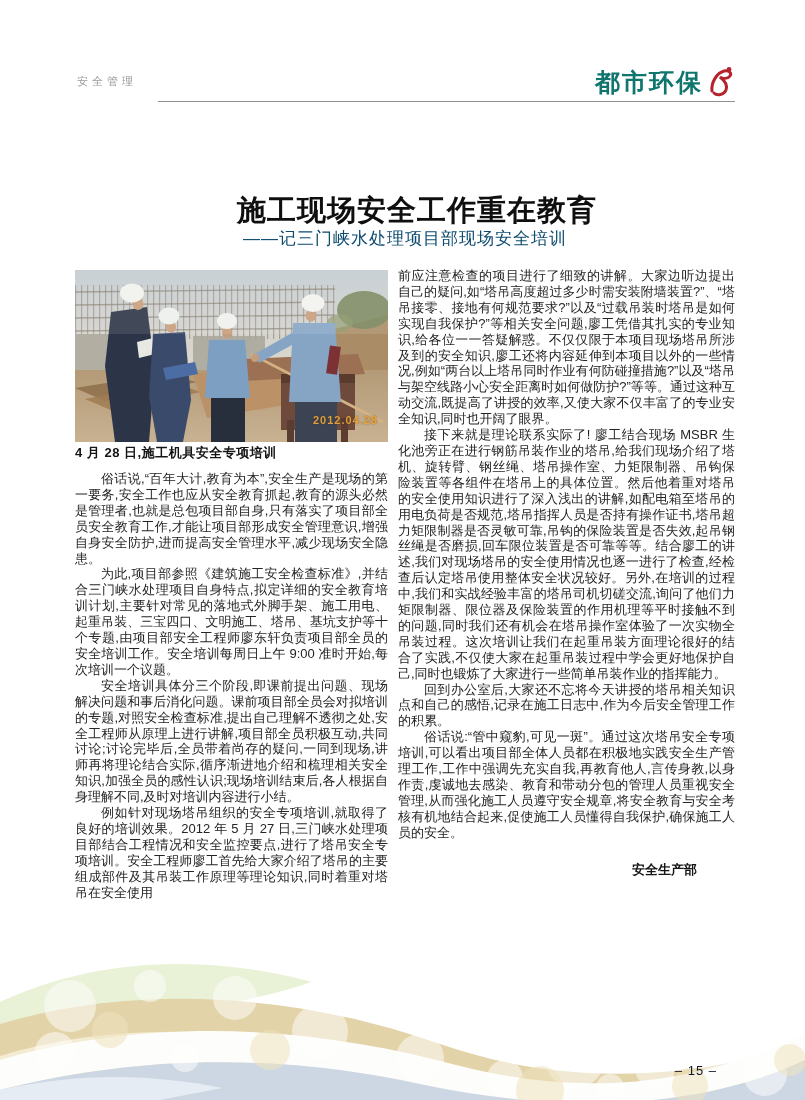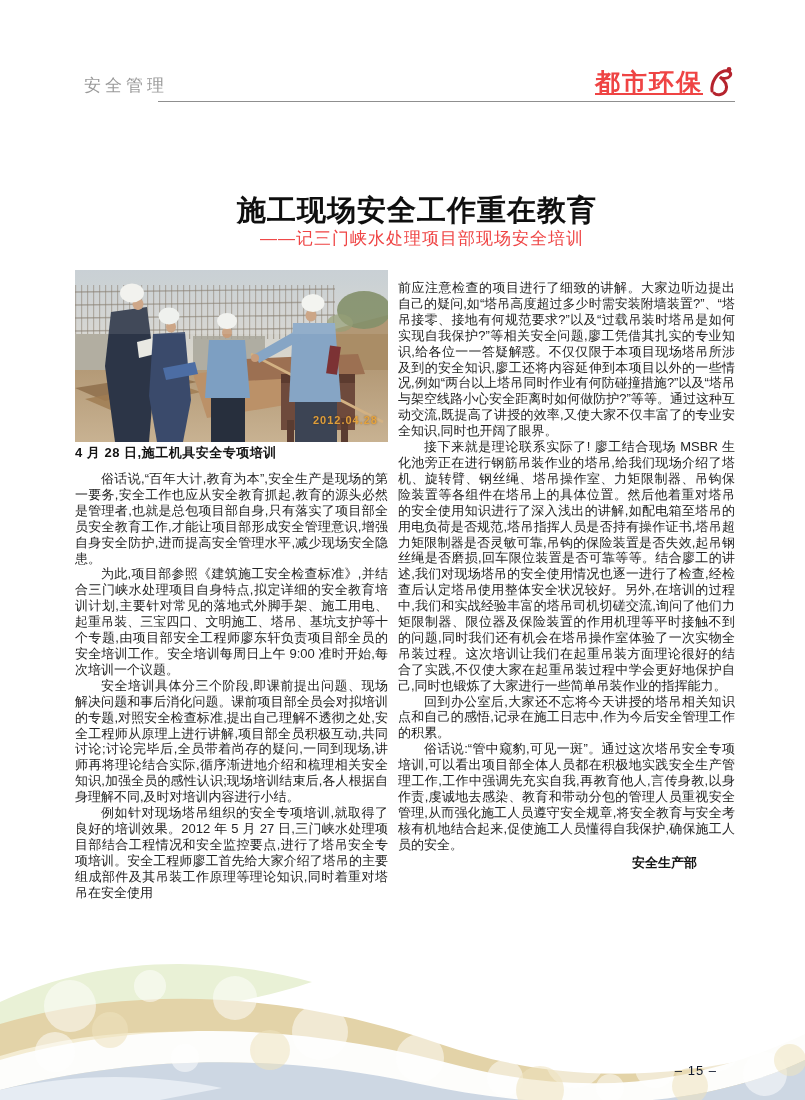--- a/index.html
+++ b/index.html
@@ -4,46 +4,45 @@
 <style>
   html,body { margin:0; padding:0; background:#ffffff; }
   .page {
     position:relative; width:805px; height:1100px; margin:0 auto;
     background:#ffffff; overflow:hidden;
     font-family:"Liberation Sans","DejaVu Sans",sans-serif;
     color:#262626;
   }
   
   .hdr-section {
-    position:absolute; left:84px; top:74px;
-    font-size:17px; letter-spacing:4px; color:#9a9a9a;
+    position:absolute; left:77px; top:74px;
+    font-size:11px; letter-spacing:4px; color:#9a9a9a;
   }
   .hdr-brand {
     position:absolute; right:70px; top:66px;
     display:flex; align-items:flex-start; gap:2px;
   }
   .hdr-brand-text {
-    font-size:25px; font-weight:bold; color:#ef4444; letter-spacing:2px;
+    font-size:25px; font-weight:bold; color:#0f766e; letter-spacing:2px;
     font-family:"Liberation Sans","DejaVu Sans",sans-serif;
-    text-decoration:underline;
   }
   .hdr-rule {
     position:absolute; left:158px; right:70px; top:101px;
     height:1px; background:#8f8f8f;
   }
   
   .art-title {
     position:absolute; left:75px; width:660px; top:179px;
     text-align:center; font-family:"Liberation Serif","DejaVu Serif",serif;
     font-weight:900; font-size:29px; color:#0f0f0f; letter-spacing:1px;
     margin:12px;
   }
   .art-subtitle {
-    position:absolute; left:92px; width:660px; top:227px;
-    text-align:center; font-size:17px; color:#ef4444; letter-spacing:1px;
+    position:absolute; left:75px; width:660px; top:227px;
+    text-align:center; font-size:17px; color:#0c4a6e; letter-spacing:1px;
     margin:0; font-weight:normal;
   }
   
   .col-left  { position:absolute; left:75px;  top:270px; width:313px; }
   .col-right { position:absolute; left:398px; top:268px; width:337px; }
   .photo {
     position:relative; width:313px; height:172px; margin:0; overflow:hidden;
     background:#1d4ed8;
   }
   .photo svg { display:block; }
@@ -54,25 +53,25 @@
   }
   .photo-caption {
     margin-top:2px; font-size:13px; font-weight:bold; color:#141414;
     letter-spacing:.5px;
   }
   .body-text { margin-top:9px; }
   .body-text p {
     margin:0; font-size:13px; line-height:15.9px; color:#242424;
     text-align:justify; text-indent:2em;
   }
-  .col-right .body-text { margin-top:12px; }
+  .col-right .body-text { margin-top:0; }
   .col-right .body-text p:first-child { text-indent:0; }
   .signature {
     font-size:13px; font-weight:bold; color:#141414;
-    text-align:right; padding-right:38px; margin-top:1px;
+    text-align:right; padding-right:38px; margin-top:20px;
   }
   
   .footer-art {
     position:absolute; left:0; bottom:0; width:805px; height:160px;
     pointer-events:none;
   }
   .page-number {
     position:absolute; right:88px; bottom:22px; z-index:6;
     font-size:13px; color:#0f172a; letter-spacing:1px;
   }

